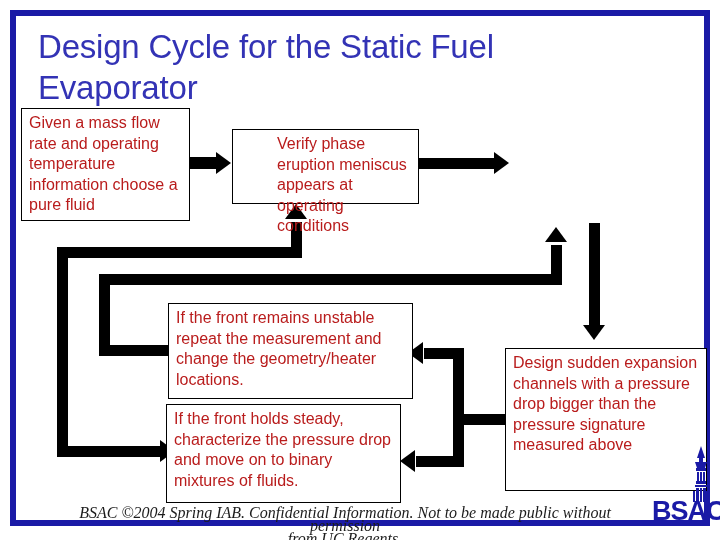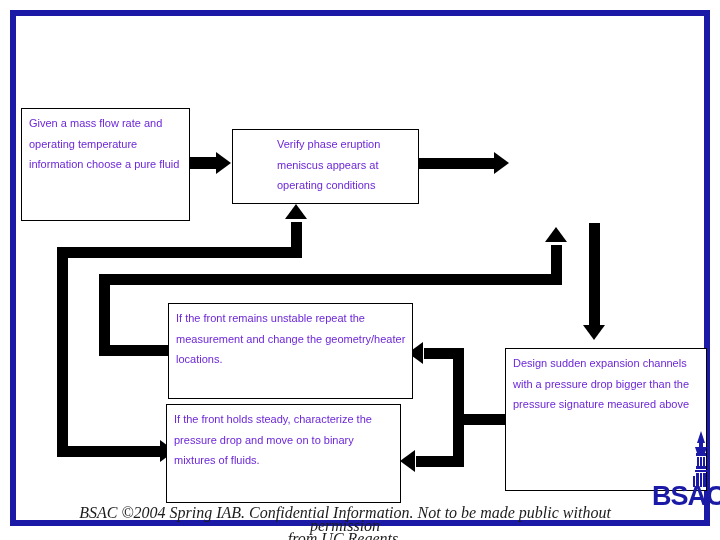--- a/index.html
+++ b/index.html
@@ -34,22 +34,22 @@
     font-size: 33px;
     line-height: 41px;
     font-weight: normal;
     letter-spacing: -0.2px;
   }
 
   .node {
     position: absolute;
     border: 1.5px solid #000000;
     background: #ffffff;
-    color: #6d28d9;
-    font-size: 11px;
+    color: #b91c1c;
+    font-size: 16px;
     line-height: 20.5px;
     box-sizing: border-box;
     padding: 4px 5px 3px 7px;
     font-weight: 500;
   }
 
   #node-1 { left: 21px;  top: 108px; width: 169px; height: 113px; }
   #node-2 { left: 232px; top: 129px; width: 187px; height: 75px; padding-left: 44px;  }
   #node-3 { left: 513px; top: 128px; width: 188px; height: 95px;  }
   #node-4 { left: 168px; top: 303px; width: 245px; height: 96px;  }
@@ -80,21 +80,21 @@
     font-family: "Liberation Serif", serif;
     font-style: italic;
     font-size: 16px;
     line-height: 13px;
     color: #1c1c1c;
   }
 
   #logo {
     position: absolute;
     left: 652px;
-    top: 431px;
+    top: 446px;
     width: 66px;
     height: 78px;
   }
   #logo-text {
     position: absolute;
     left: 0px;
     top: 50px;
     color: #1a1aa6;
     font-size: 27px;
     font-weight: bold;
@@ -110,20 +110,21 @@
 </head>
 <body>
 
 <div id="slide">
 
   <div id="frame-top"></div>
   <div id="frame-bottom"></div>
   <div id="frame-left"></div>
   <div id="frame-right"></div>
 
+  <div id="title">Design Cycle for the Static Fuel Evaporator</div>
 
   <div class="seg" style="left:190px; top:157px; width:28px; height:12px;"></div>
   <div class="arrow-head ah-right" style="left:216px; top:152px;"></div>
 
   <div class="seg" style="left:419px; top:158px; width:77px; height:11px;"></div>
   <div class="arrow-head ah-right" style="left:494px; top:152px;"></div>
 
   <div class="seg" style="left:57px; top:247px; width:11px; height:210px;"></div>
   <div class="seg" style="left:57px; top:247px; width:245px; height:11px;"></div>
   <div class="seg" style="left:291px; top:222px; width:11px; height:32px;"></div>

